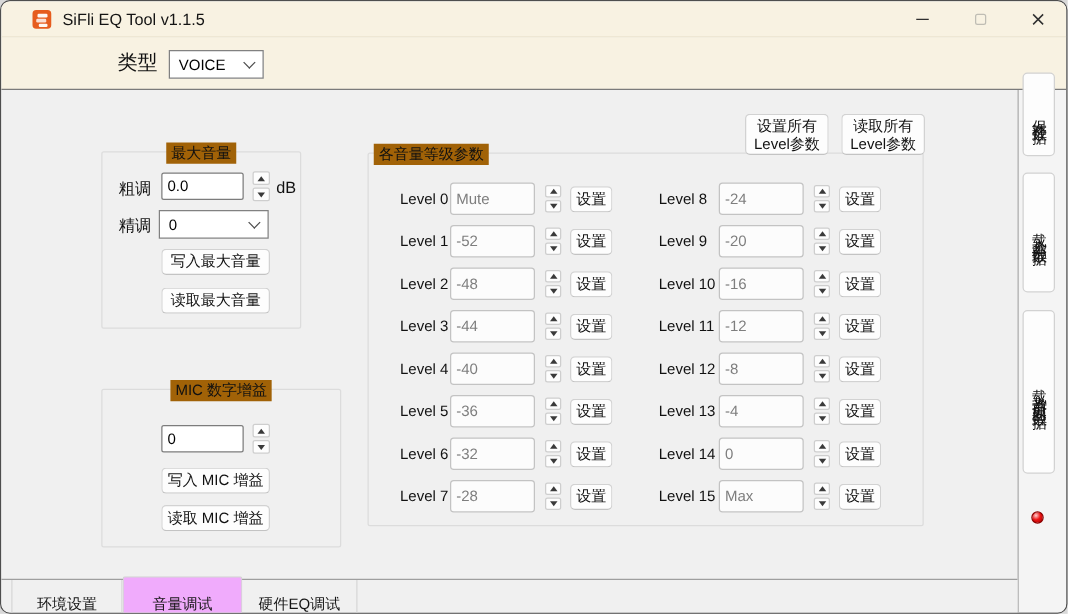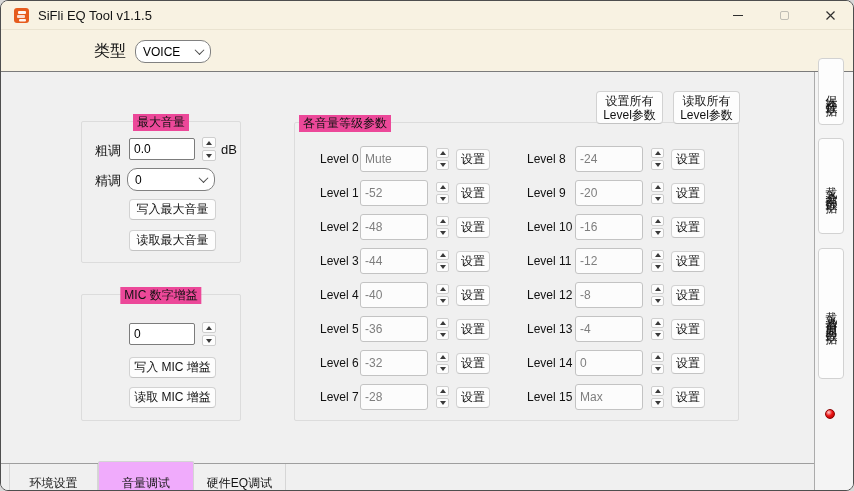--- a/index.html
+++ b/index.html
@@ -4,43 +4,43 @@
 <style>
   * { margin:0; padding:0; box-sizing:border-box; }
   html,body { width:854px; height:491px; }
   body { font-family:"Liberation Sans","DejaVu Sans",sans-serif; background:#d8d8d8; }
 
   .window { position:absolute; inset:0; width:854px; height:491px; background:#f0f0f0;
             border:1px solid #4e4e4e; border-radius:8px; overflow:hidden; }
 
   
   .titlebar { position:absolute; top:0; left:0; right:0; height:29px; background:#f8f2e2;
-              display:flex; align-items:center; padding-left:12px; border-bottom:1px solid #eae3d0; }
+              display:flex; align-items:center; padding-left:24px; border-bottom:1px solid #eae3d0; }
   .app-icon { width:17px; height:17px; margin-right:8px; flex:0 0 auto; }
   .win-title { font-size:13px; color:#141414; }
   .win-controls { margin-left:auto; display:flex; height:100%; }
   .win-btn { width:46px; height:100%; display:flex; align-items:center; justify-content:center; cursor:default; }
   .glyph-min { width:10px; height:1px; background:#2f2f2f; }
   .glyph-max { width:9px; height:9px; border:1px solid #bfbdb4; border-radius:2px; }
 
   
   .typebar { position:absolute; top:29px; left:0; right:0; height:42px; background:#f8f2e2;
              border-bottom:1px solid #7b7b7b; }
   .type-label { position:absolute; left:93px; top:0; height:41px; line-height:41px; font-size:16px; color:#111; }
-  .combo { background:#fff; border:1px solid #818181; border-radius:10px; display:flex;
+  .combo { background:#fff; border:1px solid #818181; border-radius:0; display:flex;
            align-items:center; padding:0 7px; font-size:12px; color:#000; }
   .combo .chev { width:7px; height:7px; border-right:1.4px solid #4a4a4a; border-bottom:1.4px solid #4a4a4a;
                  transform:rotate(45deg) translate(-1px,-1px); margin-left:auto; }
   .type-combo { position:absolute; left:134px; top:10px; width:76px; height:23px; }
 
   
   .main { position:absolute; top:71px; left:0; width:813px; height:391px; background:#f0f0f0; }
 
   .groupbox { position:absolute; border:1px solid #dcdcdc; border-radius:2px; }
-  .gb-title { position:absolute; top:-8px; font-size:12px; color:#111; background:#ec4899; padding:0 4px; white-space:nowrap; }
+  .gb-title { position:absolute; top:-8px; font-size:12px; color:#111; background:#a16207; padding:0 4px; white-space:nowrap; }
   .gb-title.centered { left:50%; transform:translateX(-50%); }
 
   .btn { background:#fdfdfd; border:1px solid #d2d2d2; border-bottom-color:#c3c3c3; border-radius:4px;
          font-size:12px; color:#111; font-family:inherit; cursor:default; }
 
   .input { background:#fff; border:1px solid #7c7c7c; border-radius:2px; font-size:12px;
            padding:0 4px; color:#000; font-family:inherit; }
 
   
   .spinner { display:flex; flex-direction:column; justify-content:space-between; width:13px; height:22px; flex:0 0 auto; }
@@ -58,21 +58,21 @@
   #coarse-label { left:13px; top:20px; }
   #coarse-input { position:absolute; left:47px; top:16px; width:66px; height:22px; }
   #coarse-spinner { position:absolute; left:120px; top:15px; }
   #coarse-unit { left:139px; top:20px; font-size:12px; }
   #fine-label { left:13px; top:50px; }
   #fine-combo { position:absolute; left:45px; top:46px; width:88px; height:23px; }
   #btn-write-maxvol { position:absolute; left:47px; top:77px; width:87px; height:21px; }
   #btn-read-maxvol  { position:absolute; left:47px; top:108px; width:87px; height:21px; }
 
   
-  #gb-mic { left:80px; top:222px; width:160px; height:127px; }
+  #gb-mic { left:80px; top:239px; width:192px; height:127px; }
   #mic-input { position:absolute; left:47px; top:28px; width:66px; height:22px; }
   #mic-spinner { position:absolute; left:120px; top:27px; }
   #btn-write-mic { position:absolute; left:47px; top:62px; width:87px; height:21px; }
   #btn-read-mic  { position:absolute; left:47px; top:92px; width:87px; height:21px; }
 
   
   #gb-levels { left:293px; top:50px; width:445px; height:299px; }
   #gb-levels .gb-title { left:4px; }
   .lv-col { position:absolute; top:26px; display:flex; flex-direction:column; gap:14px; }
   .lv-col.left { left:25px; }

